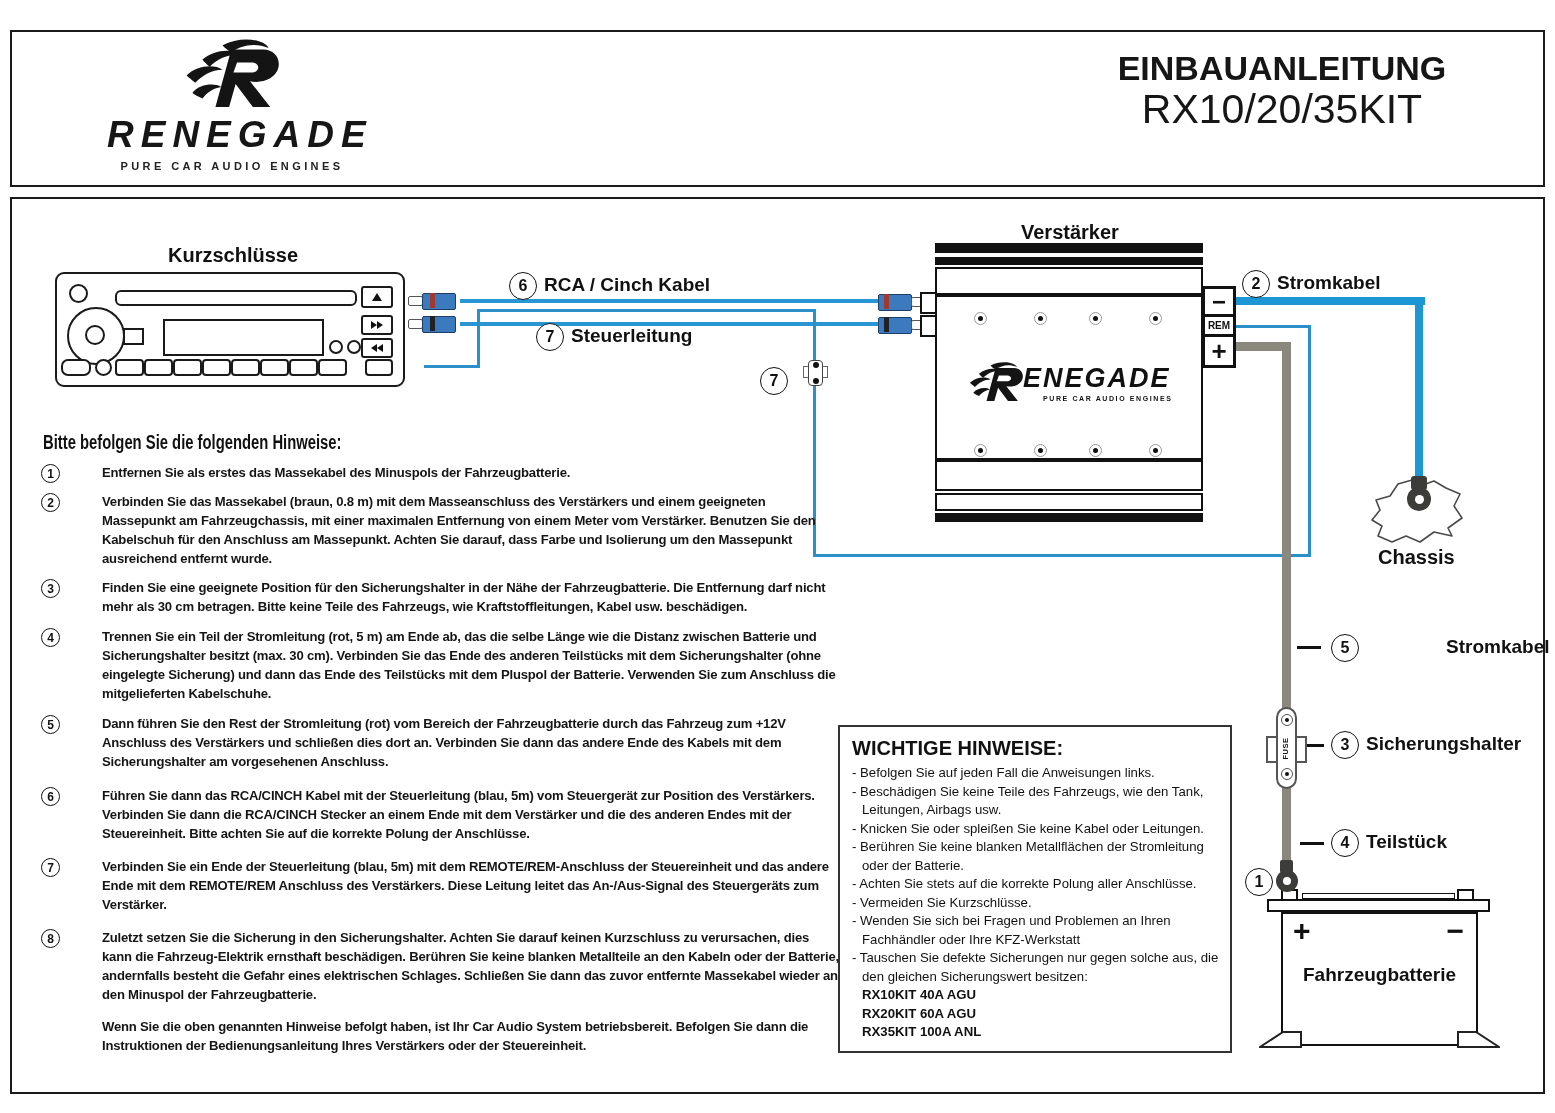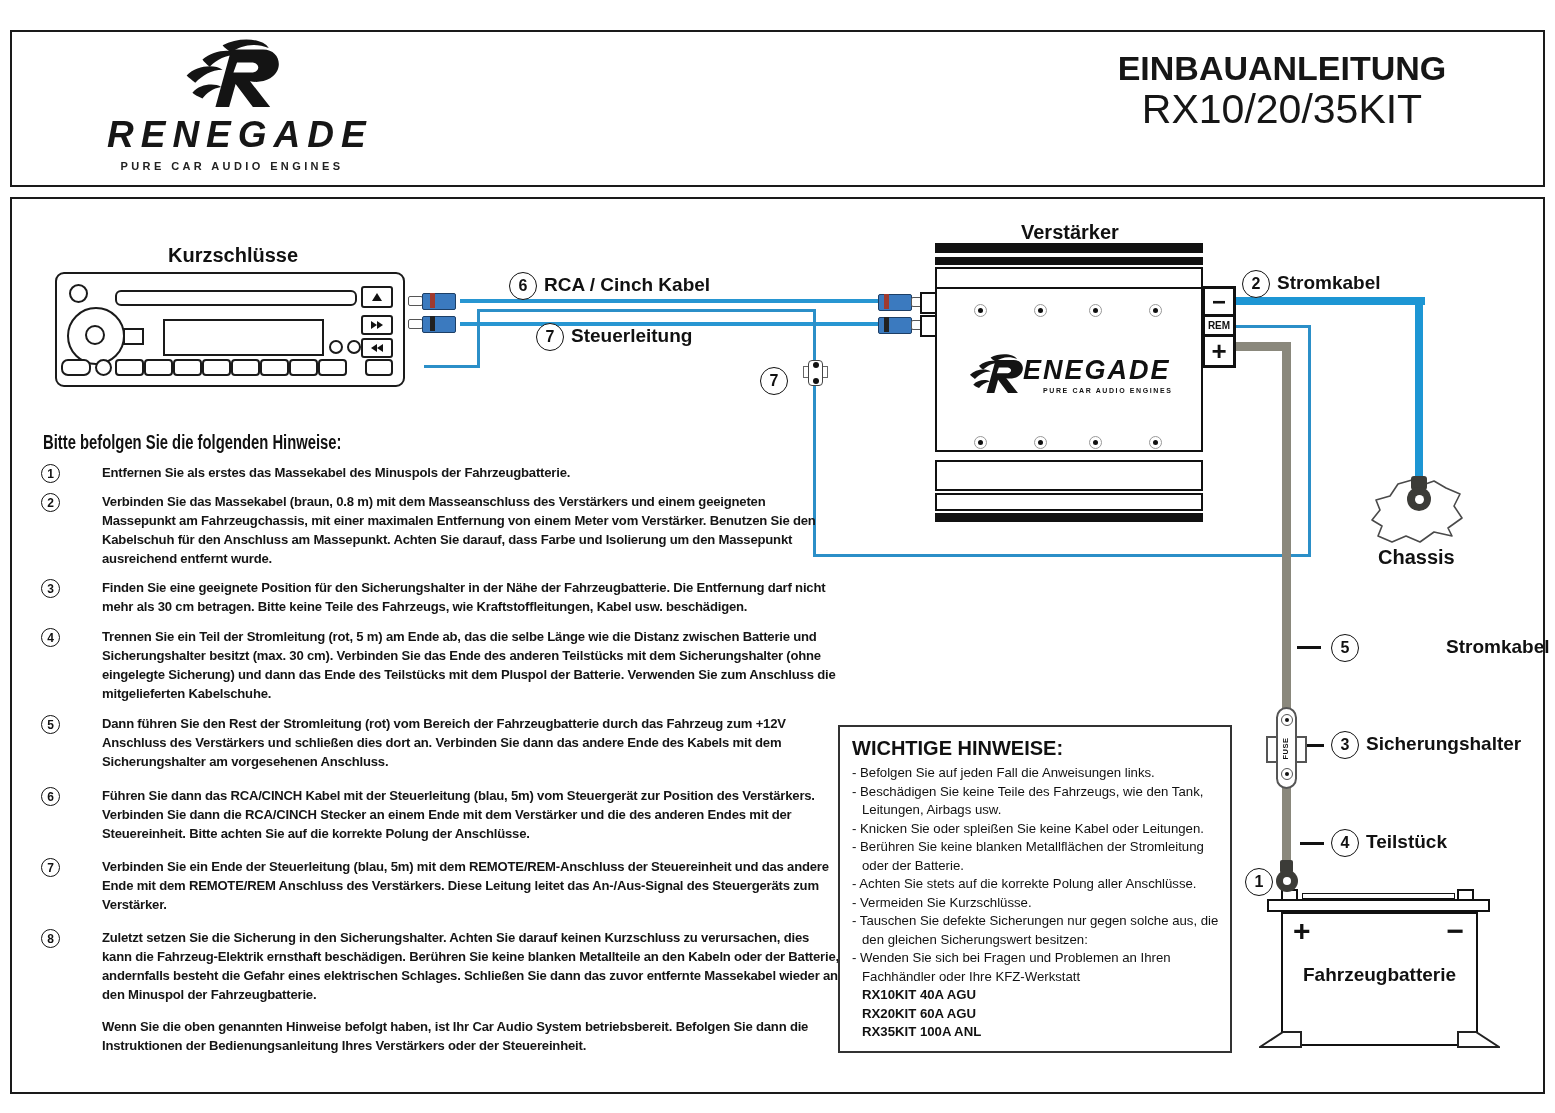--- a/index.html
+++ b/index.html
@@ -171,21 +171,21 @@
 <div class="abs" style="left:822px;top:366px;width:4px;height:10px;border:1.5px solid #666;background:#fff;z-index:24;"></div>
 <div class="abs" style="left:808px;top:360px;width:13px;height:24px;border:1.8px solid #444;border-radius:4px;background:#fff;z-index:25;">
   <span class="abs" style="left:3.5px;top:1px;width:6px;height:6px;background:#111;border-radius:50%;"></span>
   <span class="abs" style="left:3.5px;bottom:1px;width:6px;height:6px;background:#111;border-radius:50%;"></span>
 </div>
 
 <div class="dlabel" style="left:1021px;top:221px;font-size:20px;">Verstärker</div>
 <div class="ampband" style="top:243px;height:10px;"></div>
 <div class="ampband" style="top:257px;height:8px;"></div>
 <div class="ampstrip" style="top:267px;height:28px;"></div>
-<div class="ampstrip" style="top:287px;height:165px;">
+<div class="ampstrip" style="top:295px;height:165px;">
   <div class="screw" style="left:37px;top:15px;">
         <i></i>
       </div>
   <div class="screw" style="left:97px;top:15px;">
         <i></i>
       </div>
   <div class="screw" style="left:152px;top:15px;">
         <i></i>
       </div>
   <div class="screw" style="left:212px;top:15px;">
@@ -297,20 +297,20 @@
 <div class="instr" style="top:1017px;">Wenn Sie die oben genannten Hinweise befolgt haben, ist Ihr Car Audio System betriebsbereit. Befolgen Sie dann die Instruktionen der Bedienungsanleitung Ihres Verstärkers oder der Steuereinheit.</div>
 
 <div class="notes-box" style="left:838px;top:725px;width:394px;height:328px;">
   <div style="font-size:20px;font-weight:800;margin-bottom:4px;">WICHTIGE HINWEISE:</div>
   <div class="note">- Befolgen Sie auf jeden Fall die Anweisungen links.</div>
   <div class="note">- Beschädigen Sie keine Teile des Fahrzeugs, wie den Tank, Leitungen, Airbags usw.</div>
   <div class="note">- Knicken Sie oder spleißen Sie keine Kabel oder Leitungen.</div>
   <div class="note">- Berühren Sie keine blanken Metallflächen der Stromleitung oder der Batterie.</div>
   <div class="note">- Achten Sie stets auf die korrekte Polung aller Anschlüsse.</div>
   <div class="note">- Vermeiden Sie Kurzschlüsse.</div>
+  <div class="note">- Wenden Sie sich bei Fragen und Problemen an Ihren Fachhändler oder Ihre KFZ-Werkstatt</div>
   <div class="note">- Tauschen Sie defekte Sicherungen nur gegen solche aus, die den gleichen Sicherungswert besitzen:</div>
-  <div class="note">- Wenden Sie sich bei Fragen und Problemen an Ihren Fachhändler oder Ihre KFZ-Werkstatt</div>
   <div class="fuseval">RX10KIT 40A AGU</div>
   <div class="fuseval">RX20KIT 60A AGU</div>
   <div class="fuseval">RX35KIT 100A ANL</div>
 </div>
 
 </div>
 
 </body></html>

